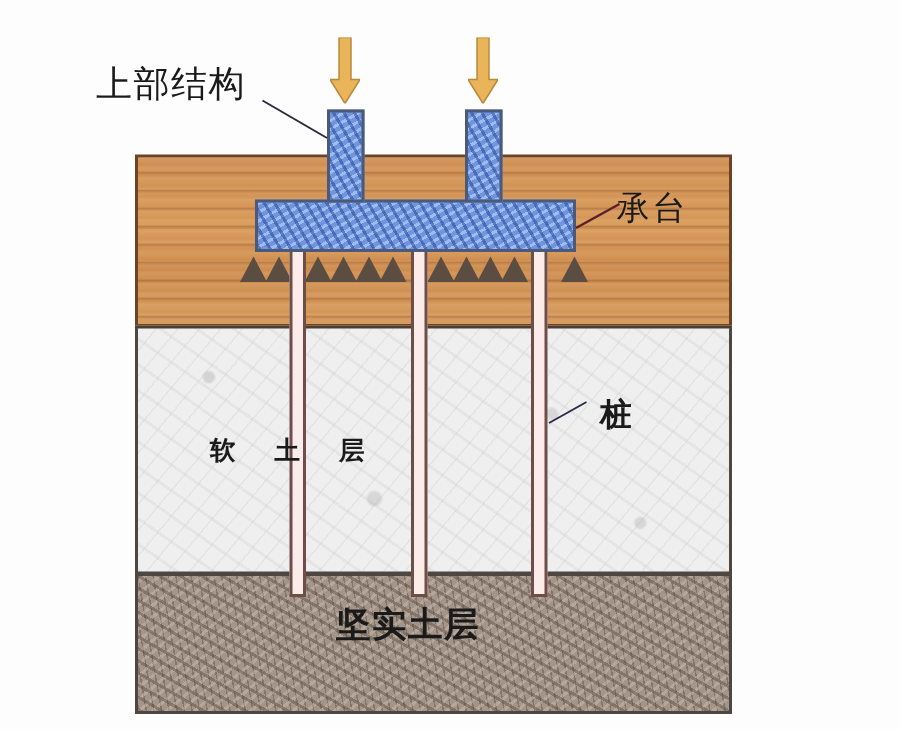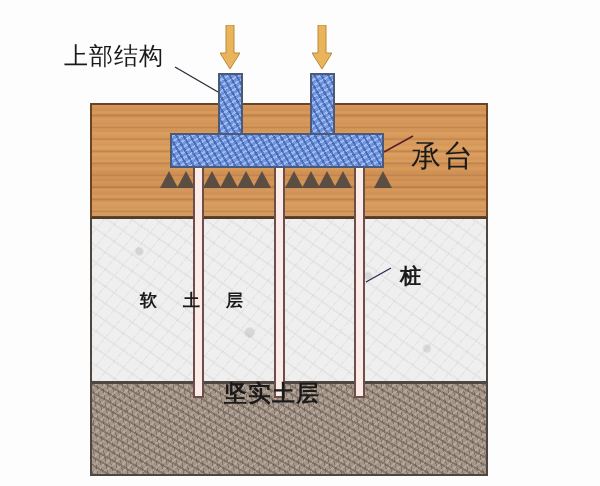--- a/index.html
+++ b/index.html
@@ -72,24 +72,24 @@
     border-bottom: 17px solid #5b4d42;
     top: 171px;
   }
 
   .arrow { position: absolute; width: 20px; height: 44px; }
 
   .label {
     position: absolute; color: #1a1a1a; font-weight: bold; white-space: nowrap;
   }
   .lbl-super { left: 64px; top: 40px; font-size: 24px; letter-spacing: 1px; font-weight: normal; }
-  .lbl-cap { left: 411px; top: 136px; font-size: 30px; font-weight: normal; letter-spacing: 2px; }
+  .lbl-cap { left: 411px; top: 124px; font-size: 22px; font-weight: normal; letter-spacing: 2px; }
   .lbl-pile { left: 400px; top: 262px; font-size: 21px; }
   .lbl-soft { left: 140px; top: 289px; font-size: 17px; letter-spacing: 26px; }
-  .lbl-firm { left: 224px; top: 378px; font-size: 23px; letter-spacing: 1px; }
+  .lbl-firm { left: 224px; top: 401px; font-size: 23px; letter-spacing: 1px; }
 
   svg.leaders { position: absolute; left: 0; top: 0; width: 600px; height: 486px; pointer-events: none; }
 </style>
 </head>
 <body>
 
 <div class="layer wood"></div>
 <div class="layer soft"></div>
 <div class="layer firm"></div>
 

